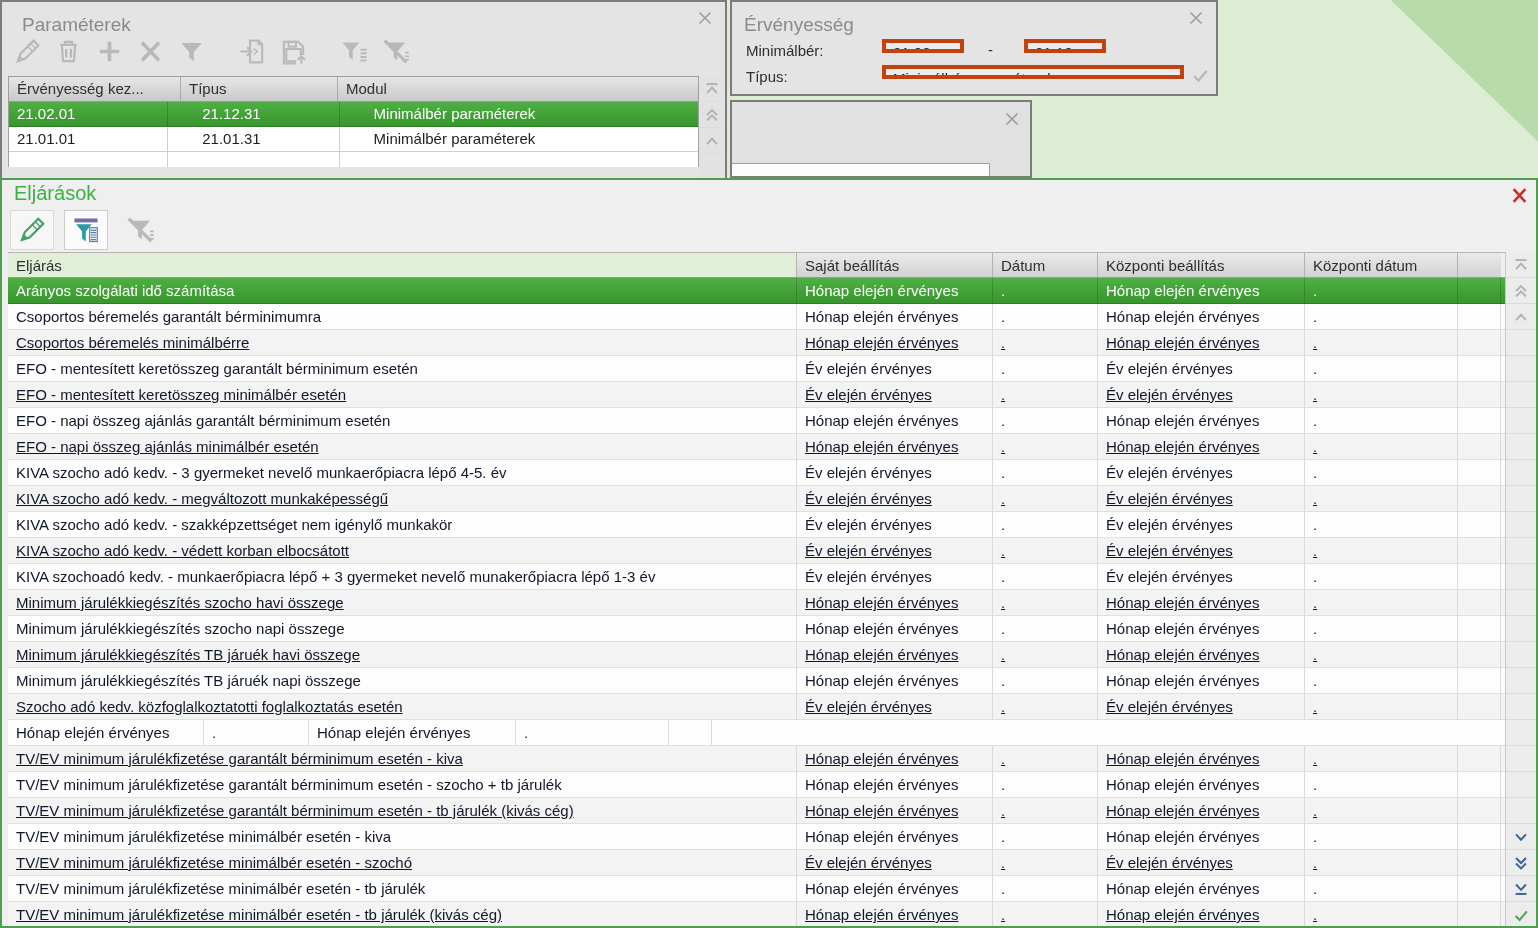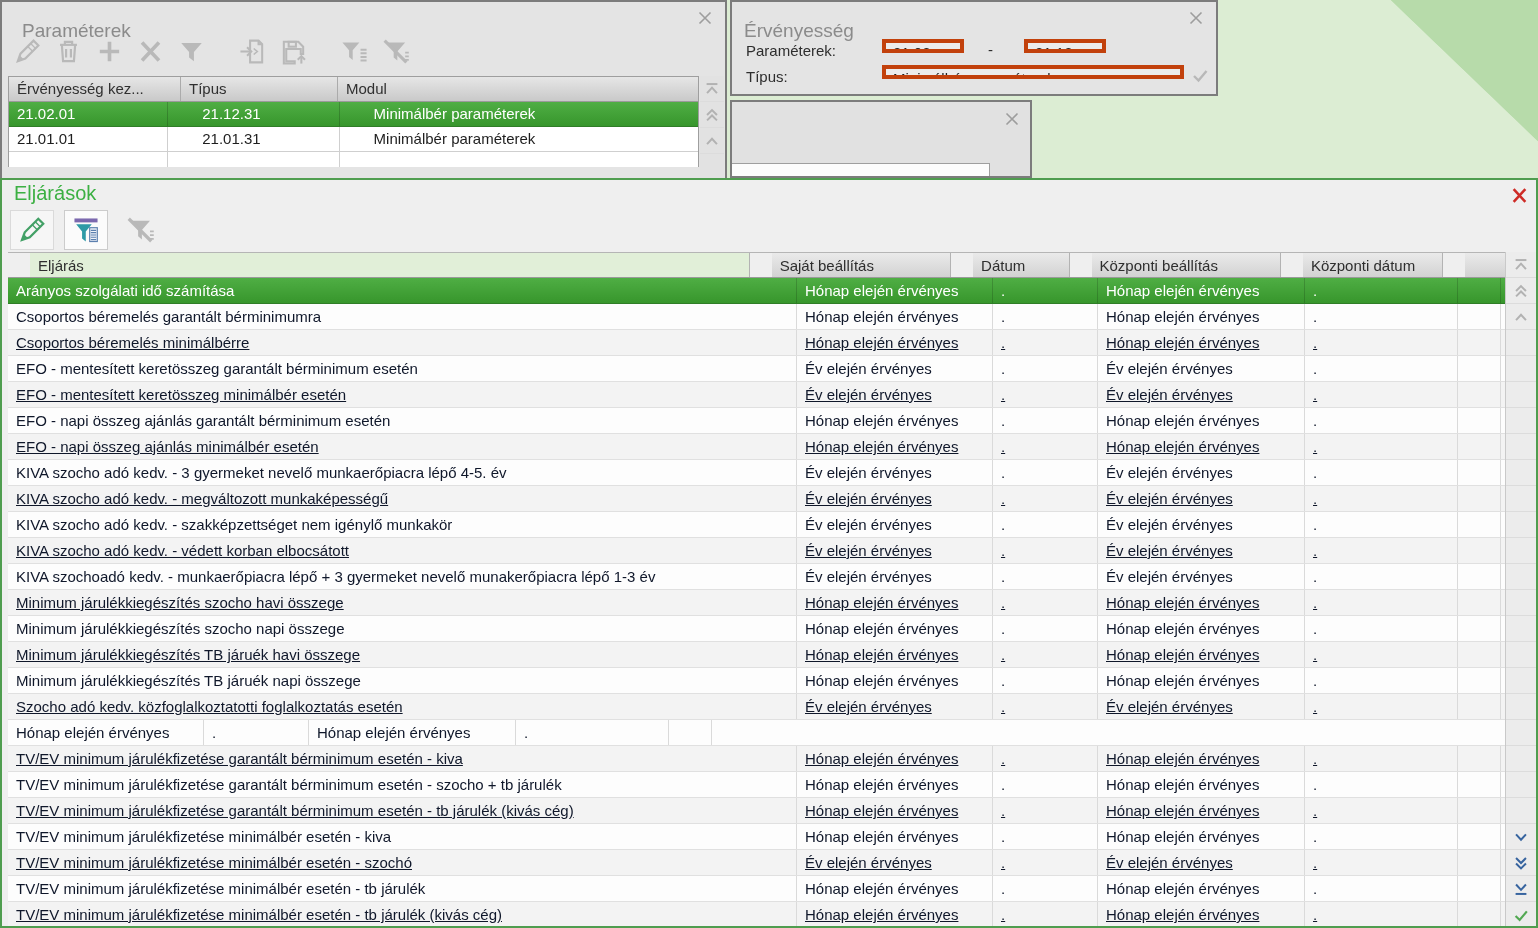--- a/index.html
+++ b/index.html
@@ -8,21 +8,21 @@
     position:relative; overflow:hidden;
     background:#dcedd3;
     font-family:"Liberation Sans", sans-serif;
     -webkit-font-smoothing:antialiased;
   }
   .corner-decoration { position:absolute; top:0; right:0; width:148px; height:142px;
     background:linear-gradient(to bottom left,#b7dbaa 49.6%, rgba(183,219,170,0) 50%); }
 
   
   .panel { position:absolute; background:#e4e4e4; border:2px solid #7c7c7c; }
-  .panel-title { font-size:19px; color:#8b8b8b; padding:18px 0 0 20px; }
+  .panel-title { font-size:19px; color:#8b8b8b; padding:12px 0 0 20px; }
   .close-btn { position:absolute; top:8px; right:12px; width:16px; height:16px; color:#9d9d9d; cursor:default; }
   .close-btn svg { width:16px; height:16px; display:block; }
 
   
   #parameters-panel { left:0; top:0; width:727px; height:178px; border-bottom:none; }
   .toolbar { position:absolute; display:flex; align-items:center; color:#b9b9b9; }
   #parameters-toolbar { left:8px; top:33px; gap:7px; }
   .tool-sm { width:34px; height:32px; display:flex; align-items:center; justify-content:center; }
   .tool-sm svg { width:29px; height:29px; }
   .tool-sm.gap-before { margin-left:20px; }
@@ -76,21 +76,21 @@
   #procedures-toolbar { left:8px; top:30px; gap:10px; }
   .tool { width:44px; height:40px; display:flex; align-items:center; justify-content:center; }
   .tool svg { width:30px; height:30px; }
   .tool.raised { background:#f6f6f6; border:1px solid #dadada; color:#43a066; }
   .tool.pressed { background:#fbfbfb; border:1px solid #cccccc; }
   .tool.flat { color:#b9b9b9; }
 
   .proc-table { position:absolute; left:6px; top:72px; width:1497px; font-size:15px; }
   .thead { display:flex; height:26px; border-top:1px solid #b5b5b5; border-bottom:1px solid #9a9a9a; color:#2e2e2e; }
   .th { padding:4px 0 14px 8px; border-right:1px solid #b3b3b3; overflow:hidden; white-space:nowrap;
-    background:linear-gradient(#eaeaea,#d2d2d2);margin-left:22px; }
+    background:linear-gradient(#eaeaea,#d2d2d2); }
   .th.green-head { background:#e1efd8; }
   .c1 { width:789px; } .c2 { width:196px; } .c3 { width:105px; }
   .c4 { width:207px; } .c5 { width:153px; } .c6 { width:43px; border-right:none; }
   .trow { display:flex; height:26px; border-bottom:1px solid #e0e0e0; color:#0f172a; }
   .trow.odd { background:#fdfdfd; } .trow.even { background:#f3f3f3;text-decoration:underline; }
   .trow .td { padding:4px 0 0 8px; border-right:1px solid #dadada; overflow:hidden; white-space:nowrap; }
   .trow.selected { background:linear-gradient(#4fae44,#37962c); color:#fff; border-bottom-color:#2f7d27; }
   .trow.selected .td { border-right-color:rgba(0,0,0,0.16); }
 
   #procedures-scroll { left:1503px; top:72px; width:31px; height:676px;
@@ -241,21 +241,21 @@
     </div>
 </div>
 
 <div class="panel" id="validity-panel">
   <div class="panel-title">Érvényesség</div>
   <div class="close-btn">
     <svg viewBox="0 0 16 16" fill="none" stroke="currentColor" stroke-width="1.6">
         <path d="M2.5 2.5l11 11M13.5 2.5l-11 11"></path>
       </svg>
   </div>
-  <div class="vlabel" style="left:14px; top:40px;">Paraméterek:</div>
+  <div class="vlabel" style="left:14px; top:40px;">Minimálbér:</div>
   <div class="dropdown" style="left:138px; top:37px; width:82px;">
     <span>21.02</span>
     <span class="dd-arrow"></span>
   </div>
   <div class="vlabel" style="left:256px; top:39px;">-</div>
   <div class="dropdown" style="left:280px; top:37px; width:82px;">
     <span>21.12</span>
     <span class="dd-arrow"></span>
   </div>
   <div class="vlabel" style="left:14px; top:66px;">Típus:</div>

